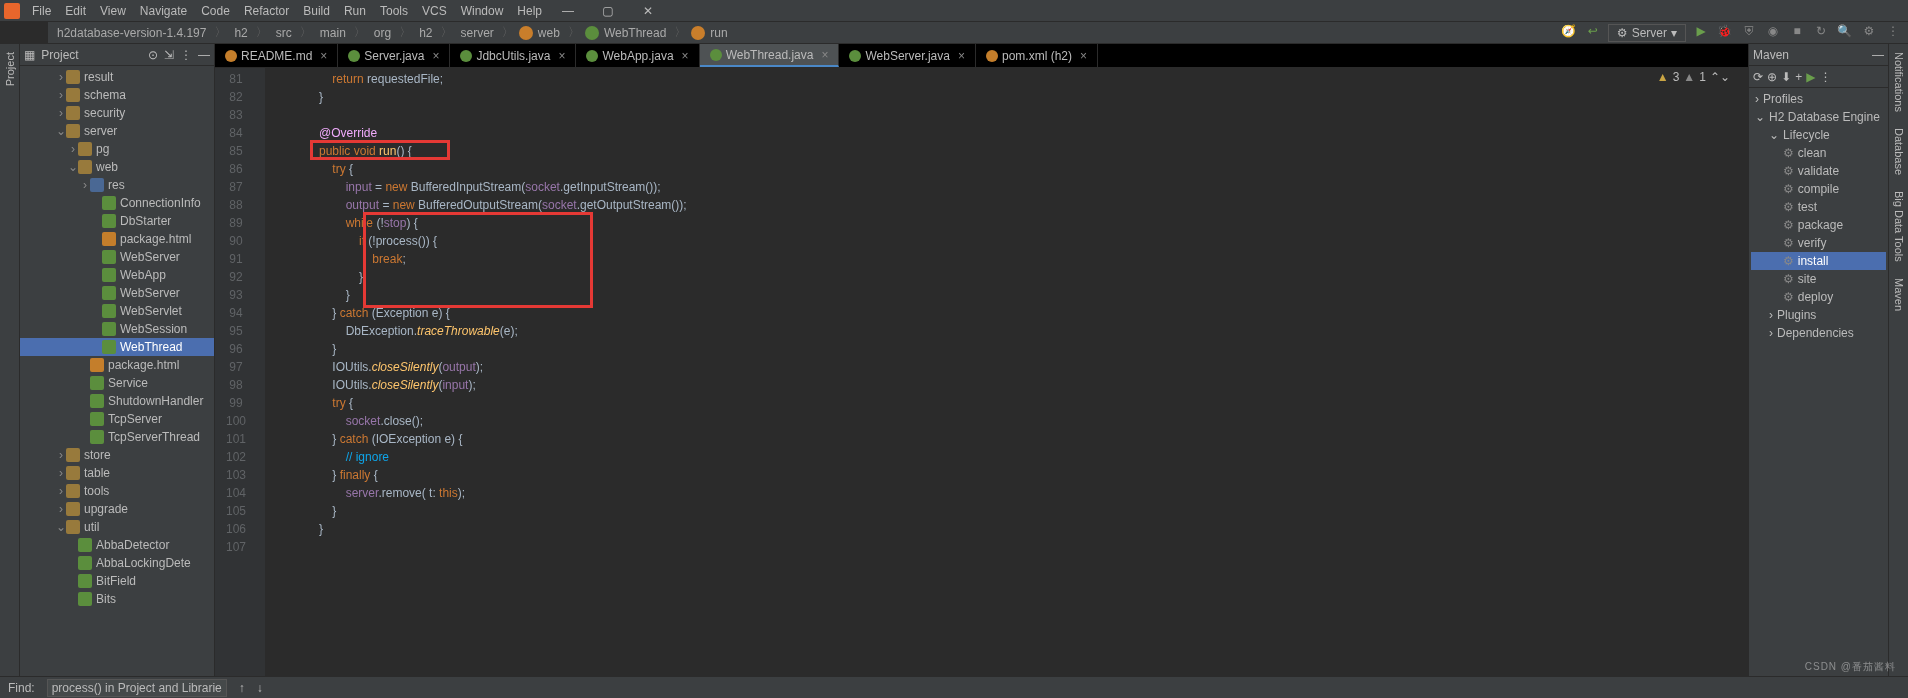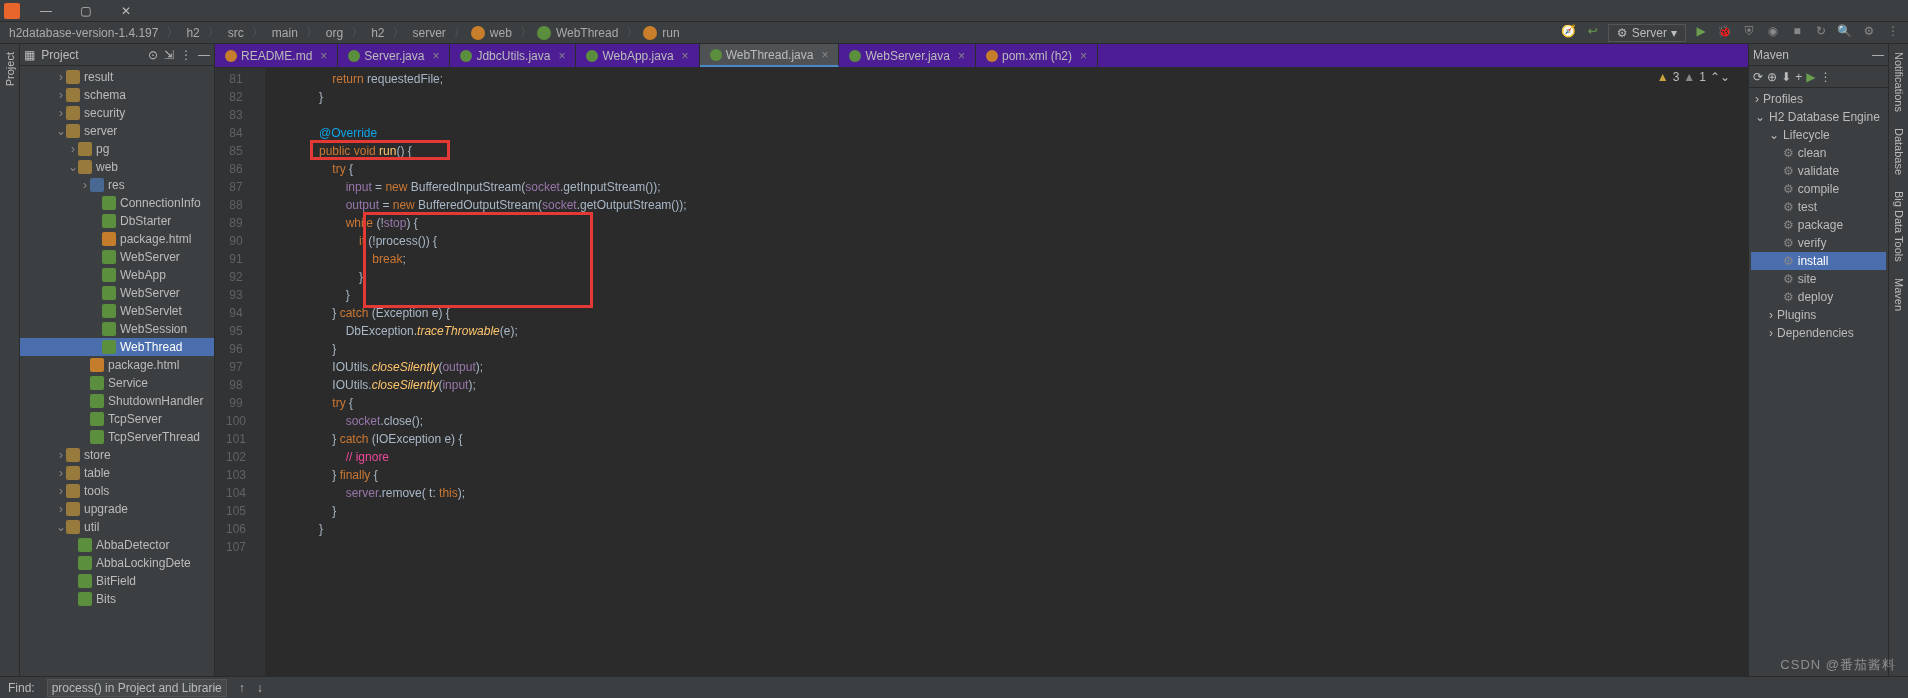--- a/index.html
+++ b/index.html
@@ -3,21 +3,21 @@
 <meta charset="utf-8">
 <style>
 * { margin:0; padding:0; box-sizing:border-box; font-family:"Segoe UI",Arial,sans-serif; font-size:12px; }
 body { background:#2b2b2b; color:#bbb; width:1908px; height:698px; overflow:hidden; position:relative; }
 .row { display:flex; align-items:center; }
 .titlebar { height:22px; background:#3c3f41; border-bottom:1px solid #2b2b2b; padding:0 4px; }
 .titlebar .menus { display:flex; gap:2px; }
 .titlebar .menus span { padding:2px 6px; color:#bbb; cursor:pointer; }
 .titlebar .title { flex:1; text-align:center; color:#888; }
 .titlebar .winbtn { width:40px; text-align:center; color:#bbb; cursor:pointer; }
-.navbar { height:22px; background:#3c3f41; border-bottom:1px solid #2b2b2b; padding:0 6px; justify-content:space-between; }
+.navbar { height:22px; background:#3c3f41; border-bottom:1px solid #2b2b2b; padding:0 6px; justify-content:space-between;margin-left:48px; }
 .crumbs { display:flex; align-items:center; gap:2px; color:#aaa; }
 .crumbs span { padding:0 3px; }
 .crumbs .sep { color:#666; }
 .crumbs .icon { width:14px; height:14px; border-radius:50%; display:inline-block; }
 .toolbtns { display:flex; gap:6px; align-items:center; }
 .toolbtns .btn { width:18px; height:18px; color:#888; text-align:center; cursor:pointer; }
 .runcfg { border:1px solid #555; padding:1px 8px; color:#bbb; display:flex; align-items:center; gap:4px; }
 .content { display:flex; height:calc(100% - 66px); }
 .sidebar-left { width:20px; background:#3c3f41; border-right:1px solid #2b2b2b; display:flex; flex-direction:column; align-items:center; }
 .sidebar-left .tab { writing-mode:vertical-lr; transform:rotate(180deg); padding:8px 2px; font-size:11px; color:#bbb; cursor:pointer; }
@@ -29,53 +29,67 @@
 .tree { flex:1; overflow:auto; padding:2px 0; font-size:12px; }
 .tree .node { display:flex; align-items:center; height:18px; padding-right:4px; cursor:pointer; white-space:nowrap; }
 .tree .node.sel { background:#4b6eaf; color:#fff; }
 .tree .arrow { width:10px; color:#888; text-align:center; }
 .tree .fico { width:14px; height:14px; margin-right:4px; border-radius:2px; display:inline-block; }
 .dir { background:#987a3c; }
 .mod { background:#4a6894; }
 .cls { background:#5b8e3d; border-radius:50%; }
 .html-ico { background:#c47e2b; border-radius:50%; }
 .editor { flex:1; background:#2b2b2b; display:flex; flex-direction:column; }
-.tabs { height:24px; background:#4c1d95; border-bottom:1px solid #2b2b2b; display:flex; }
+.tabs { height:24px; background:#000000; border-bottom:1px solid #2b2b2b; display:flex; }
 .tabs .tab { padding:4px 10px; display:flex; align-items:center; gap:4px; border-right:1px solid #2b2b2b; color:#bbb; cursor:pointer; }
 .tabs .tab.active { background:#4e5254; border-bottom:2px solid #4a88c7;text-align:center; }
 .tabs .tab .close { color:#888; margin-left:4px; }
 .tabs .tab .fico { width:12px; height:12px; }
 .code-area { flex:1; display:flex; overflow:hidden; position:relative; }
 .gutter { width:50px; background:#313335; text-align:right; padding-right:8px; color:#606366; font-family:Consolas,monospace; font-size:12px; line-height:18px; padding-top:2px; }
 .gutter div { height:18px;text-align:center; }
 .code { flex:1; font-family:Consolas,monospace; font-size:12px; line-height:18px; padding:2px 0 0 14px; color:#a9b7c6; white-space:pre; }
 .code div { height:18px; }
 .kw { color:#cc7832; }
-.cmt { color:#ec4899;margin-top:46px; }
-.ann { color:#0ea5e9; }
+.cmt { color:#0ea5e9;margin-top:46px; }
+.ann { color:#f0abfc; }
 .mtd { color:#ffc66d; }
 .mti { font-style:italic; color:#ffc66d; }
 .fld { color:#9876aa; }
 .redbox { position:absolute; border:3px solid #e53935; pointer-events:none; }
 .maven-panel { width:140px; background:#3c3f41; border-left:1px solid #2b2b2b; display:flex; flex-direction:column; }
 .maven-tree { flex:1; padding:2px; }
 .maven-tree .node { display:flex; align-items:center; height:18px; cursor:pointer; }
 .maven-tree .node.sel { background:#4b6eaf; color:#fff; }
 .maven-tree .gear { color:#888; margin-right:4px; }
 .statusbar { height:22px; background:#3c3f41; border-top:1px solid #2b2b2b; padding:0 8px; display:flex; align-items:center; gap:12px; color:#bbb; }
 .statusbar input { background:#45494a; border:1px solid #555; color:#bbb; padding:1px 4px; width:180px; }
 .warn-badge { position:absolute; top:2px; right:18px; display:flex; gap:4px; font-size:11px; color:#bbb; align-items:center; }
 .warn-badge .tri { color:#c9a544; }
-.watermark { position:absolute; bottom:24px; right:12px; color:#ccc; opacity:.55; font-size:13px; letter-spacing:1px; }
+.watermark { position:absolute; bottom:24px; right:12px; color:#ccc; opacity:.55; font-size:10px; letter-spacing:1px; }
 </style>
 </head>
 <body>
 
 <div class="titlebar row">
   <span style="width:16px;height:16px;background:#e8662c;border-radius:2px;margin-right:6px"></span>
+  <div class="menus" id="menus">
+      <span>File</span>
+      <span>Edit</span>
+      <span>View</span>
+      <span>Navigate</span>
+      <span>Code</span>
+      <span>Refactor</span>
+      <span>Build</span>
+      <span>Run</span>
+      <span>Tools</span>
+      <span>VCS</span>
+      <span>Window</span>
+      <span>Help</span>
+    </div>
   <span class="winbtn">—</span>
   <span class="winbtn">▢</span>
   <span class="winbtn">✕</span>
 </div>
 
 <div class="navbar row">
   <div class="crumbs" id="crumbs">
       <span>h2database-version-1.4.197</span>
       <span class="sep">〉</span>
       <span>h2</span>

